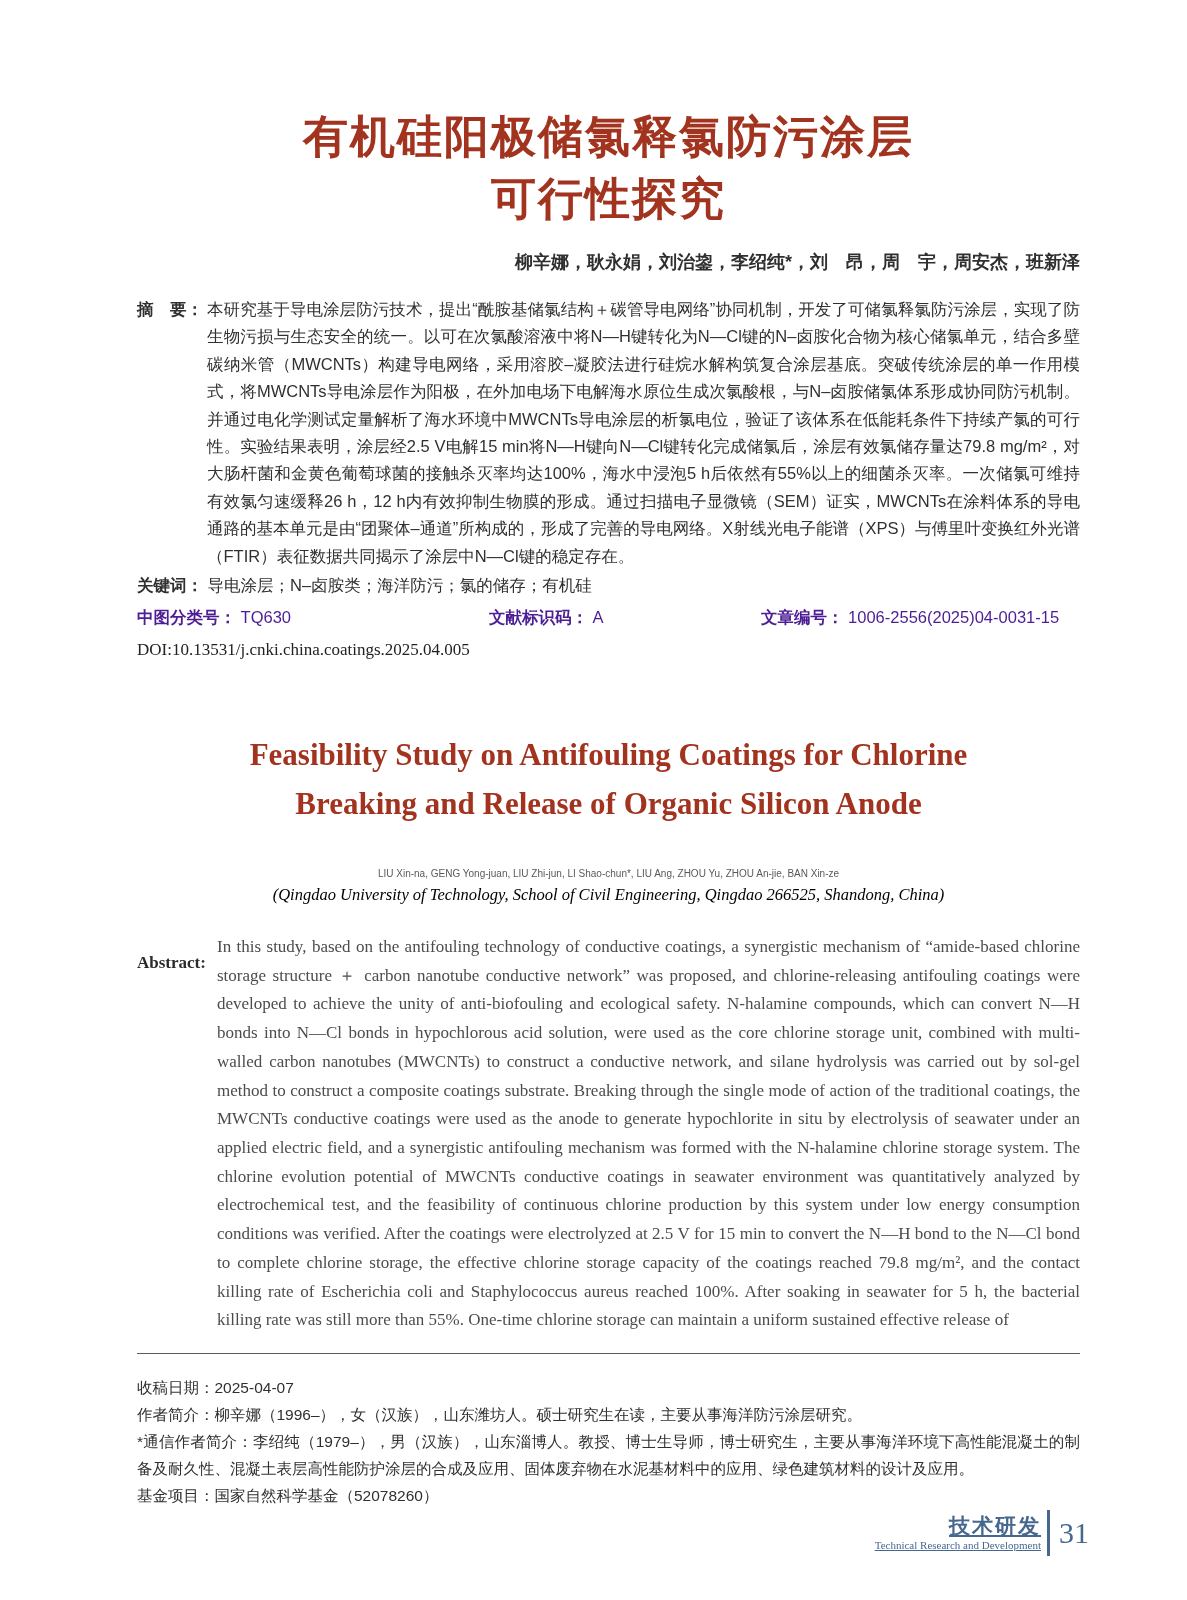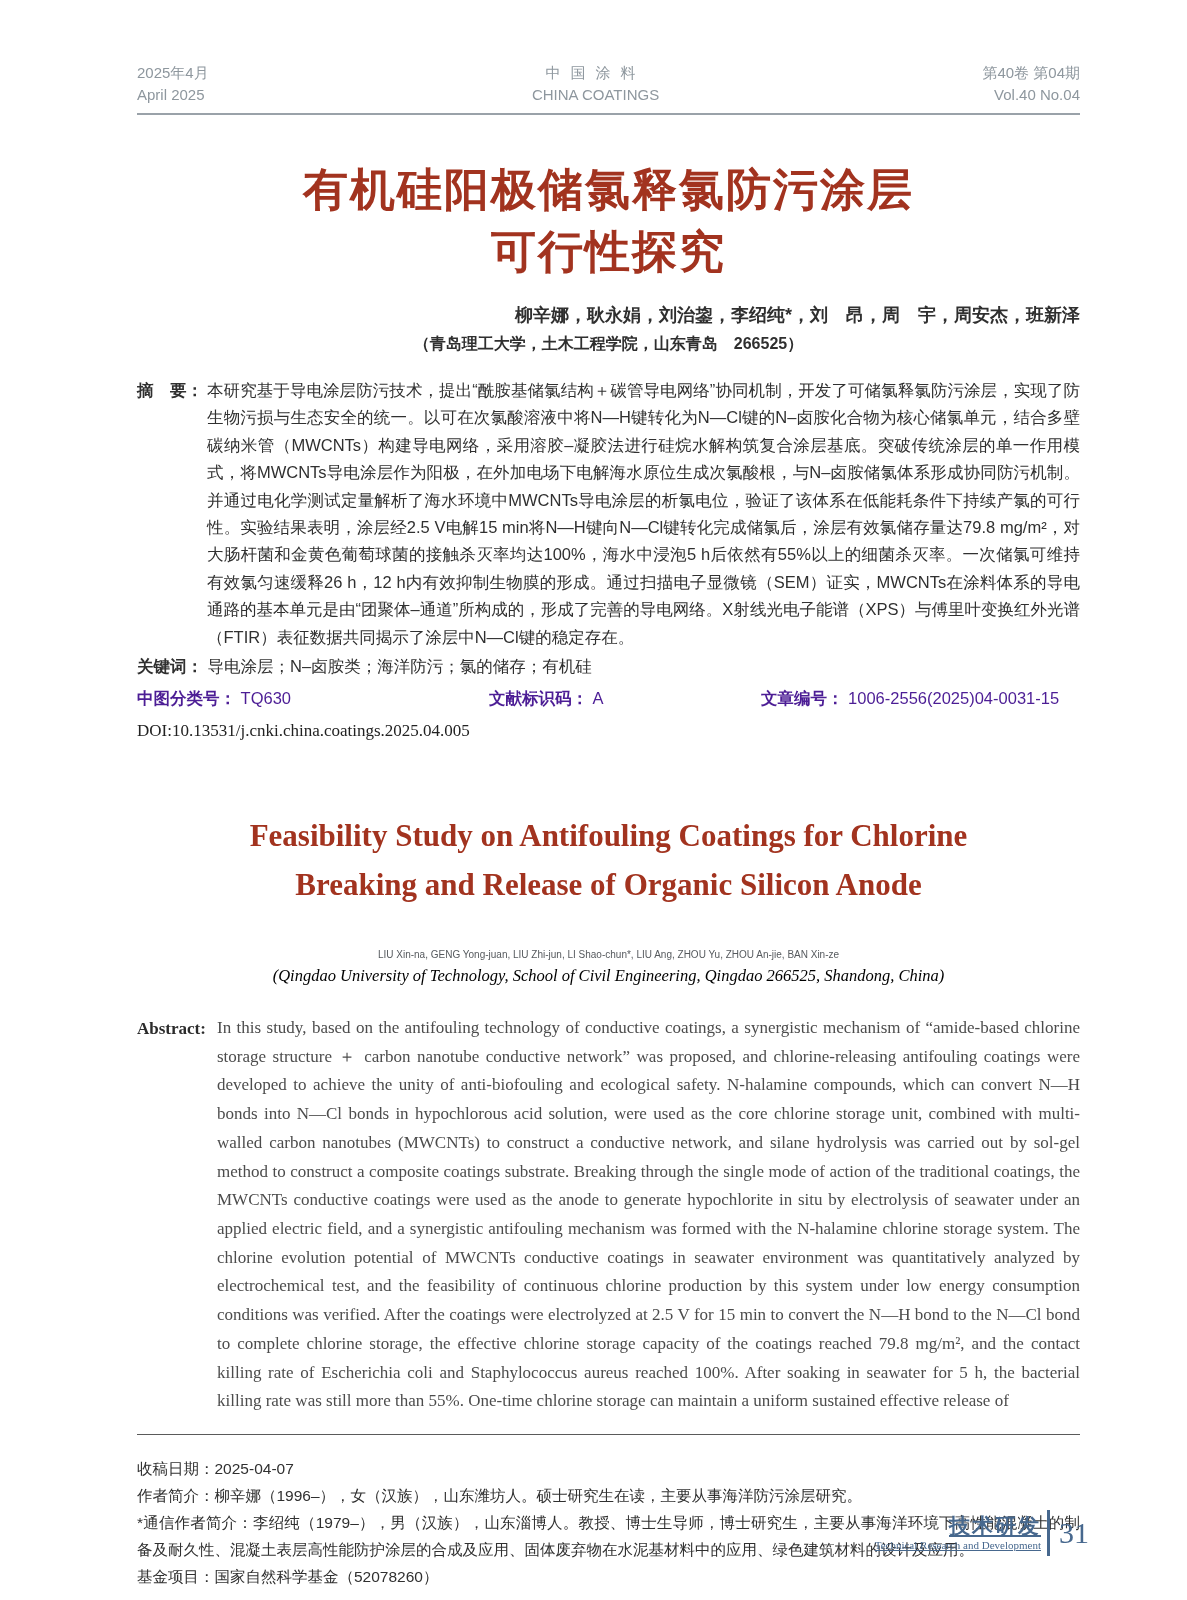--- a/index.html
+++ b/index.html
@@ -49,59 +49,44 @@
   .affiliation-en {
     margin-top:6px; text-align:center; font-family:"Liberation Serif","DejaVu Serif",serif;
     font-style:italic; font-size:16.5px; color:#000000;
   }
   
   .abstract-en {
     margin-top:28px; position:relative; padding-left:80px;
     font-family:"Liberation Serif","DejaVu Serif",serif;
     font-size:17px; line-height:28.7px; text-align:justify; color:#4c4c4c;
   }
-  .abstract-en .hang-label { position:absolute; left:0; top:1px; font-weight:bold; color:#2b2b2b; }
+  .abstract-en .hang-label { position:absolute; left:0; top:16px; font-weight:bold; color:#2b2b2b; }
   
   .fn-divider { margin-top:18px; border:none; border-top:1.5px solid #5a5a5a; }
   .footnotes { margin-top:20px; font-size:15.5px; line-height:27px; color:#303030; text-align:justify; }
   
   .page-footer { position:absolute; right:98px; bottom:44px; display:flex; align-items:center; }
   .footer-section { text-align:right; color:#47688e;text-decoration:underline; }
   .footer-section .zh { font-size:21px; font-weight:bold; letter-spacing:2px; line-height:24px; }
   .footer-section .en { font-family:"Liberation Serif","DejaVu Serif",serif; font-size:11px; line-height:15px; }
   .footer-bar { width:3px; height:46px; background:#47688e; margin-left:6px; margin-right:9px; }
   .footer-num { font-family:"Liberation Serif","DejaVu Serif",serif; font-size:30px; color:#47688e; }
 </style>
 </head>
 <body>
 
 <div class="page">
 
-  <div class="jheader">
-    <div class="col-left">
-      <div class="zh">2025年4月</div>
-      <div class="en">April 2025</div>
-    </div>
-    <div class="col-center">
-      <div class="zh">中国涂料</div>
-      <div class="en">CHINA COATINGS</div>
-    </div>
-    <div class="col-right">
-      <div class="zh">第40卷 第04期</div>
-      <div class="en">Vol.40 No.04</div>
-    </div>
-  </div>
 
   <div class="title-zh">
     <div>有机硅阳极储氯释氯防污涂层</div>
     <div>可行性探究</div>
   </div>
 
   <div class="authors-zh">柳辛娜，耿永娟，刘治鋆，李绍纯*，刘　昂，周　宇，周安杰，班新泽</div>
-  <div class="affiliation-zh">（青岛理工大学，土木工程学院，山东青岛　266525）</div>
 
   <div class="abstract-zh">
     <span class="hang-label">摘　要：</span>
     <span>本研究基于导电涂层防污技术，提出“酰胺基储氯结构＋碳管导电网络”协同机制，开发了可储氯释氯防污涂层，实现了防生物污损与生态安全的统一。以可在次氯酸溶液中将N—H键转化为N—Cl键的N–卤胺化合物为核心储氯单元，结合多壁碳纳米管（MWCNTs）构建导电网络，采用溶胶–凝胶法进行硅烷水解构筑复合涂层基底。突破传统涂层的单一作用模式，将MWCNTs导电涂层作为阳极，在外加电场下电解海水原位生成次氯酸根，与N–卤胺储氯体系形成协同防污机制。并通过电化学测试定量解析了海水环境中MWCNTs导电涂层的析氯电位，验证了该体系在低能耗条件下持续产氯的可行性。实验结果表明，涂层经2.5 V电解15 min将N—H键向N—Cl键转化完成储氯后，涂层有效氯储存量达79.8 mg/m²，对大肠杆菌和金黄色葡萄球菌的接触杀灭率均达100%，海水中浸泡5 h后依然有55%以上的细菌杀灭率。一次储氯可维持有效氯匀速缓释26 h，12 h内有效抑制生物膜的形成。通过扫描电子显微镜（SEM）证实，MWCNTs在涂料体系的导电通路的基本单元是由“团聚体–通道”所构成的，形成了完善的导电网络。X射线光电子能谱（XPS）与傅里叶变换红外光谱（FTIR）表征数据共同揭示了涂层中N—Cl键的稳定存在。</span>
   </div>
 
   <div class="keywords">
     <span class="kw-label">关键词：</span>
     <span>导电涂层；N–卤胺类；海洋防污；氯的储存；有机硅</span>
   </div>

